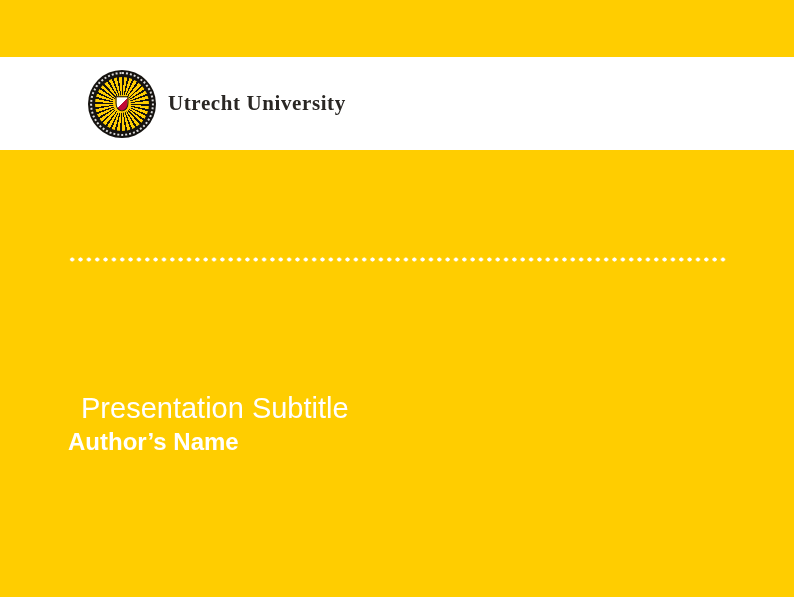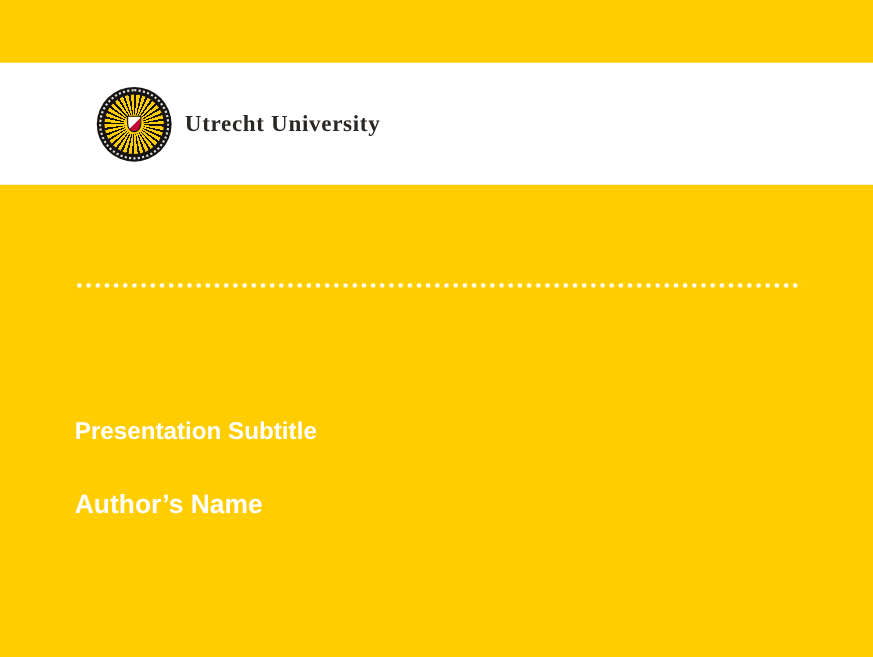--- a/index.html
+++ b/index.html
@@ -16,21 +16,21 @@
     top: 0; left: 0;
     width: 794px;
     height: 597px;
     background: var(--brand-yellow, #FFCD00);
   }
   
   .band-white {
     position: absolute;
     left: 0; right: 0;
     top: 57px;
-    height: 111px;
+    height: 93px;
     background: #ffffff;
     display: flex;
     align-items: center;
     padding-left: 88px;
     box-sizing: border-box;
   }
   
   .logo {
     position: relative;
     width: 68px;
@@ -103,30 +103,30 @@
     width: 661px;
     height: 7px;
     background-image: radial-gradient(circle, #ffffff 1.8px, rgba(255,255,255,0) 2.3px);
     background-size: 8.35px 7px;
     background-repeat: repeat-x;
   }
   .subtitle {
     position: absolute;
     left: 68px;
     top: 381px;
-    font-size: 22px;
+    font-size: 29px;
     line-height: 1;
-    font-weight: bold;
+    font-weight: normal;
     color: var(--title-text-color, #ffffff);
-    margin: 0;
+    margin: 13px;
   }
   .author {
     position: absolute;
     left: 68px;
-    top: 447px;
+    top: 430px;
     font-size: 24px;
     line-height: 1;
     font-weight: bold;
     color: var(--title-text-color, #ffffff);
   }
 </style>
 </head>
 <body>
 
 <div class="slide">

